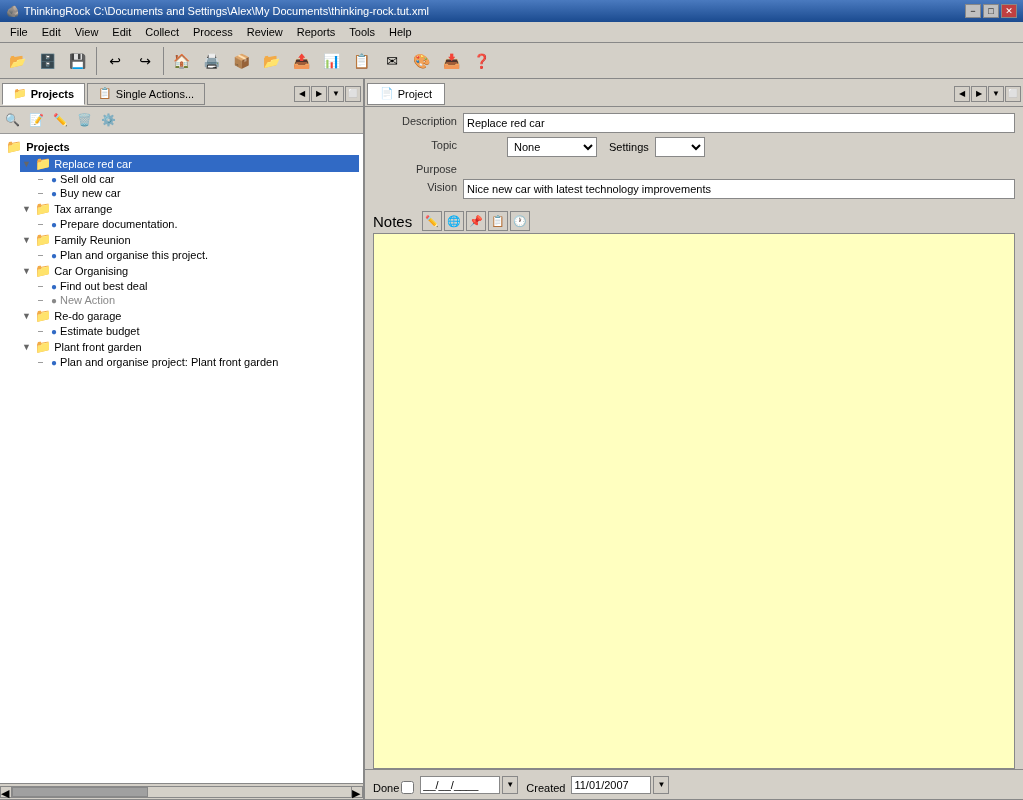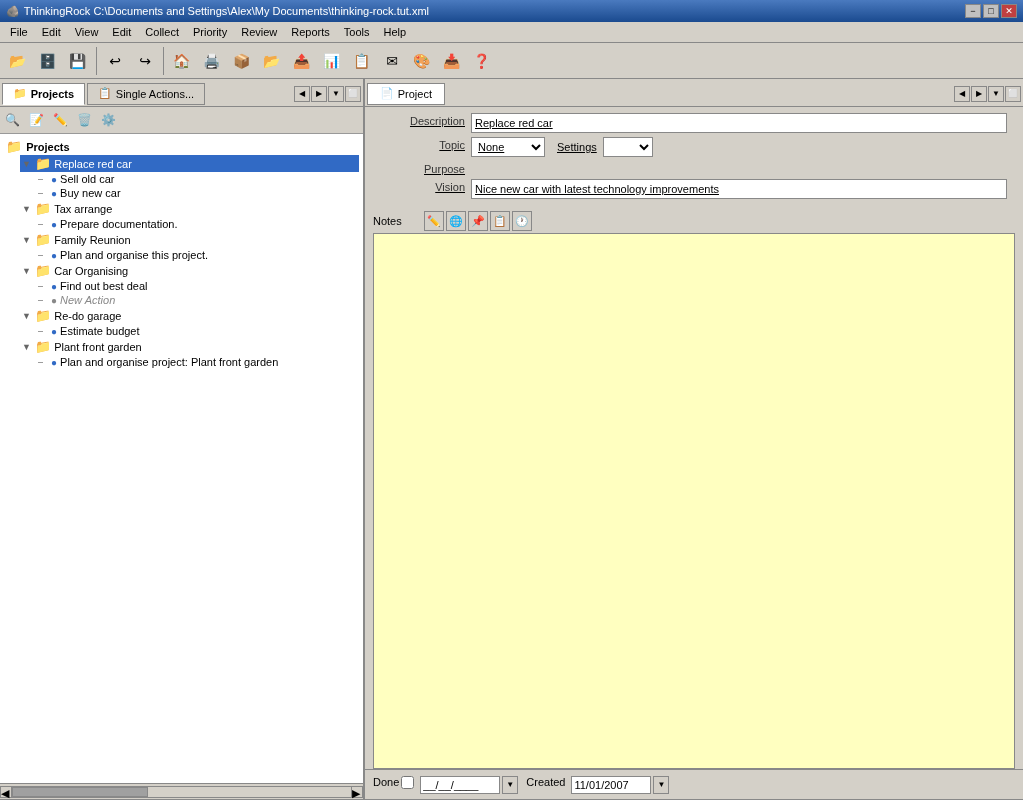--- a/index.html
+++ b/index.html
@@ -190,23 +190,22 @@
       width: 16px; height: 16px;
       background: #d4d0c8;
       border: 1px solid #888;
       cursor: pointer;
       font-size: 8px;
       display: flex; align-items: center; justify-content: center;
     }
 
     
     #project-form {
-      padding: 6px 16px;
-      background: #d4d0c8;
-      text-decoration: underline;
+      padding: 6px 8px;
+      background: #d4d0c8;
     }
     .form-row {
       display: flex;
       align-items: flex-start;
       margin-bottom: 4px;
     }
     .form-label {
       width: 90px;
       text-align: right;
       padding-right: 6px;
@@ -254,21 +253,21 @@
       padding: 0 8px;
       min-height: 0;
     }
     #notes-toolbar {
       display: flex;
       align-items: center;
       gap: 2px;
       background: #d4d0c8;
       padding: 2px 0;
     }
-    .notes-label { font-size: 11px; margin-right: 20px; }
+    .notes-label { font-size: 15px; margin-right: 8px; }
     .notes-tool-btn {
       width: 20px; height: 20px;
       background: #d4d0c8;
       border: 1px solid #888;
       display: flex; align-items: center; justify-content: center;
       cursor: pointer;
       font-size: 11px;
     }
     #notes-area {
       flex: 1;
@@ -286,21 +285,21 @@
       display: flex;
       align-items: center;
       padding: 4px 8px;
       background: #d4d0c8;
       border-top: 1px solid #888;
       gap: 8px;
       height: 30px;
     }
     .footer-checkbox { margin-right: 4px; }
     .footer-date {
-      display: flex; align-items: flex-start; gap: 2px;
+      display: flex; align-items: flex-end; gap: 2px;
     }
     .footer-date-input {
       width: 80px; height: 18px;
       border: 1px solid #888;
       background: white;
       font-size: 11px;
       padding: 0 2px;
     }
     .footer-date-btn {
       width: 16px; height: 18px;
@@ -339,21 +338,21 @@
     <div class="title-btn" style="background:#c04040;color:white;">✕</div>
   </div>
 </div>
 
 <div id="menu-bar">
   <span class="menu-item">File</span>
   <span class="menu-item">Edit</span>
   <span class="menu-item">View</span>
   <span class="menu-item">Edit</span>
   <span class="menu-item">Collect</span>
-  <span class="menu-item">Priority</span>
+  <span class="menu-item">Process</span>
   <span class="menu-item">Review</span>
   <span class="menu-item">Reports</span>
   <span class="menu-item">Tools</span>
   <span class="menu-item">Help</span>
 </div>
 
 <div id="toolbar">
   <div class="toolbar-btn">📂</div>
   <div class="toolbar-btn">🗄️</div>
   <div class="toolbar-btn">💾</div>
@@ -462,21 +461,21 @@
         </div>
         <div class="tree-children">
           <div class="tree-item">
             <span class="expand">–</span>
             <span style="color:#316ac5;font-size:10px;">●</span>
             <span>Find out best deal</span>
           </div>
           <div class="tree-item">
             <span class="expand">–</span>
             <span style="color:#888;font-size:10px;">●</span>
-            <span style="color:#888;font-style:italic;">New Action</span>
+            <span style="color:#888;">New Action</span>
           </div>
         </div>
 
         <div class="tree-item">
           <span class="expand">▼</span>
           <span style="color:#4a8;font-size:13px;">📁</span>
           <span>Re-do garage</span>
         </div>
         <div class="tree-children">
           <div class="tree-item">
@@ -528,21 +527,21 @@
     <div id="project-form">
 
       <div class="form-row">
         <div class="form-label">Description</div>
         <input class="form-input" type="text" value="Replace red car" style="">
       </div>
 
       <div class="form-row">
         <div class="form-label">Topic</div>
         <div class="topic-priority-row">
-          <select class="form-select" style="width:74px;">
+          <select class="form-select" style="width:90px;margin-left:44px;">
             <option>None</option>
           </select>
           <span style="font-size:11px; margin-left:6px;">Settings</span>
           <select class="priority-select">
             <option></option>
           </select>
         </div>
       </div>
 
       <div class="form-row">

